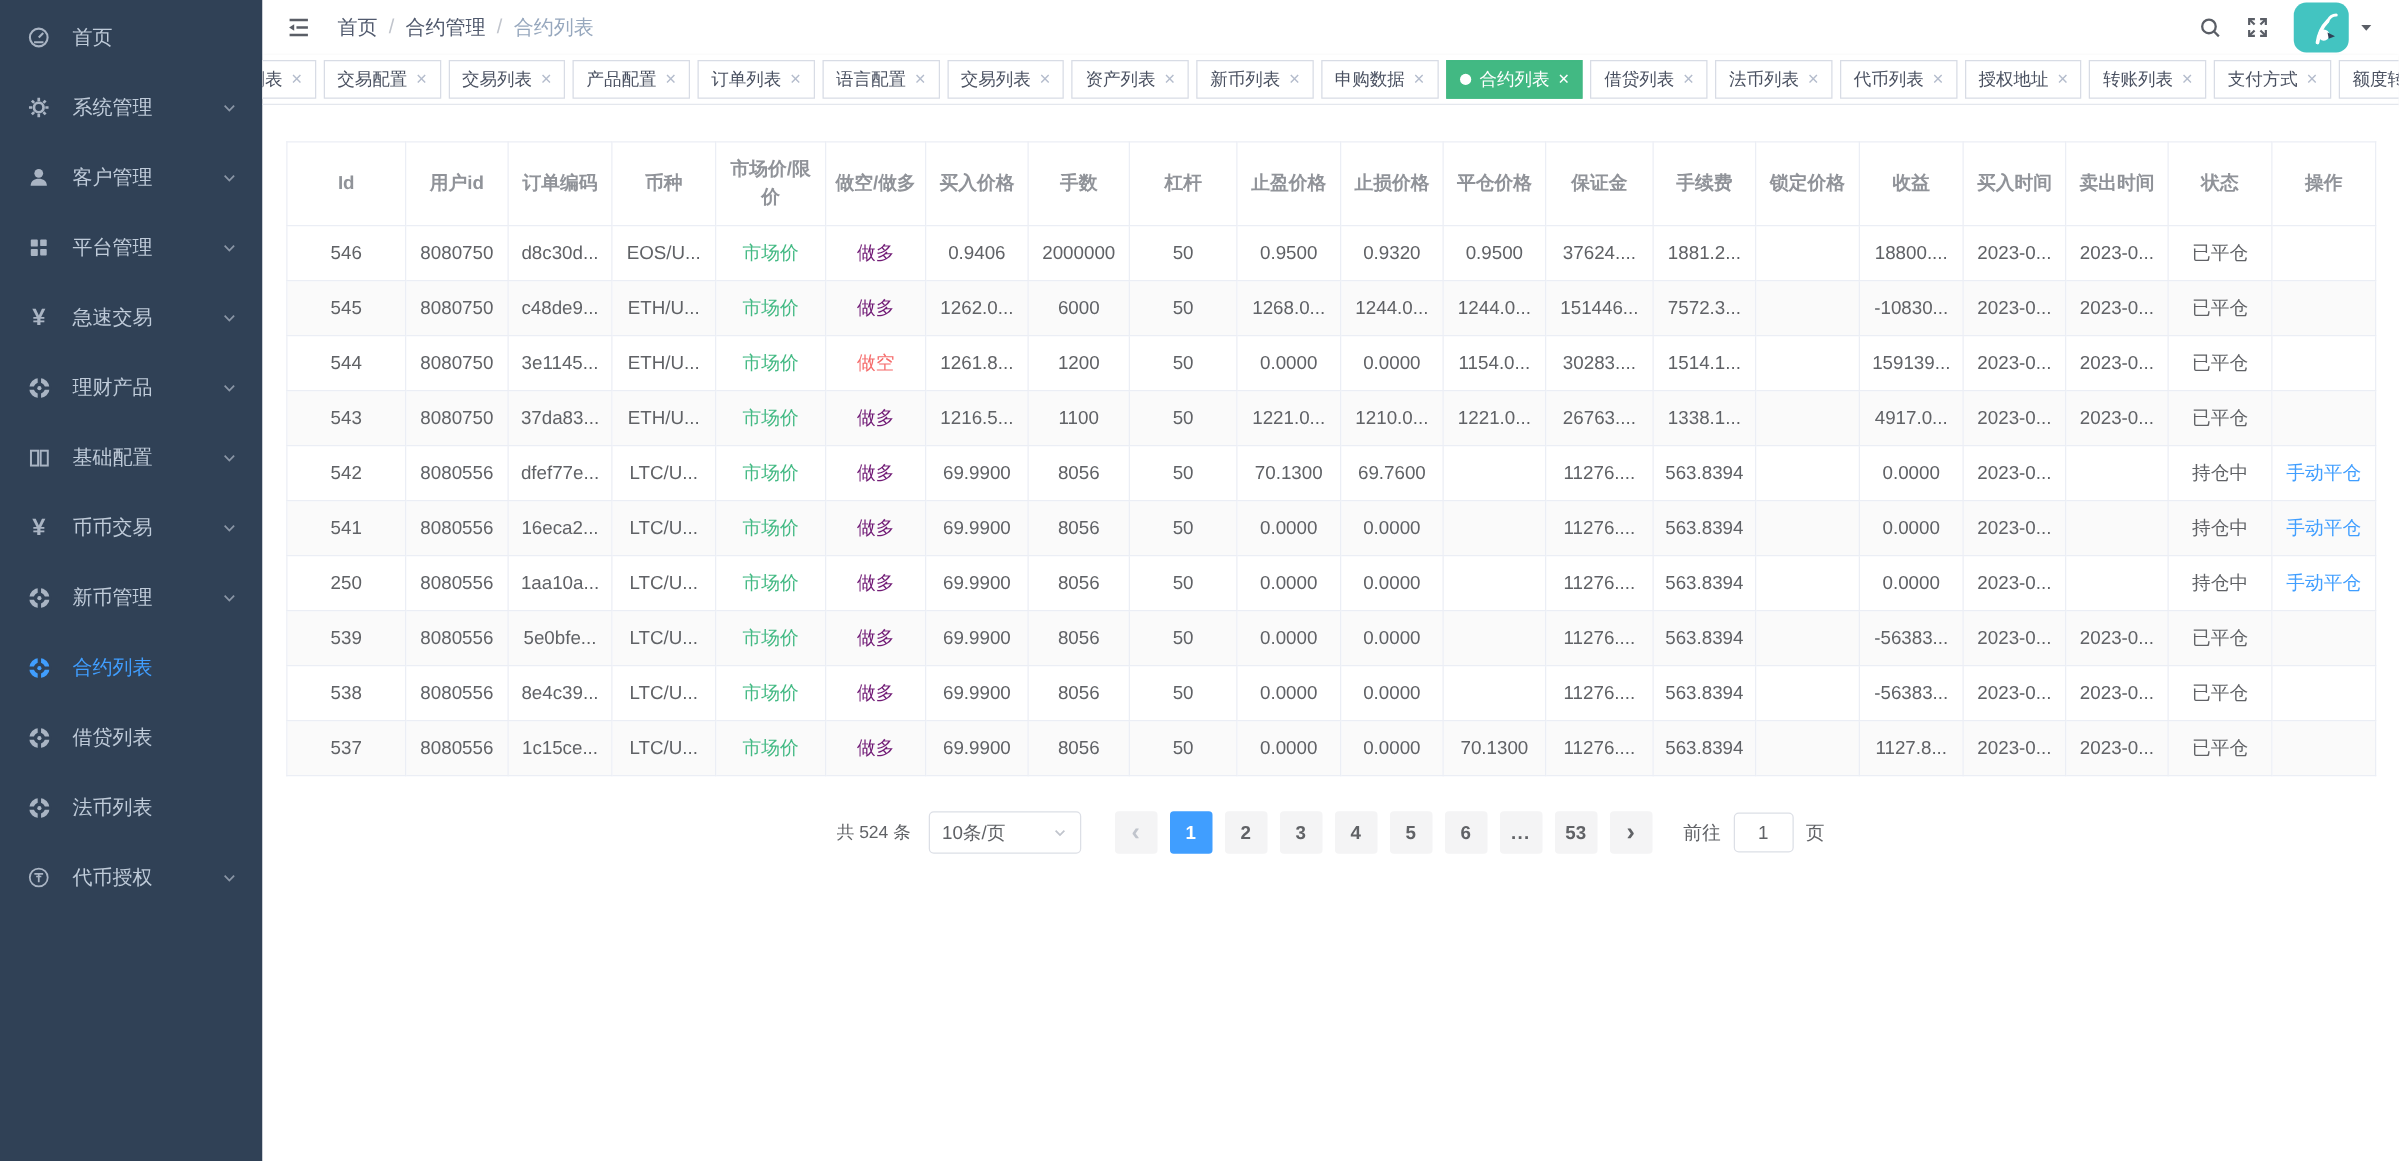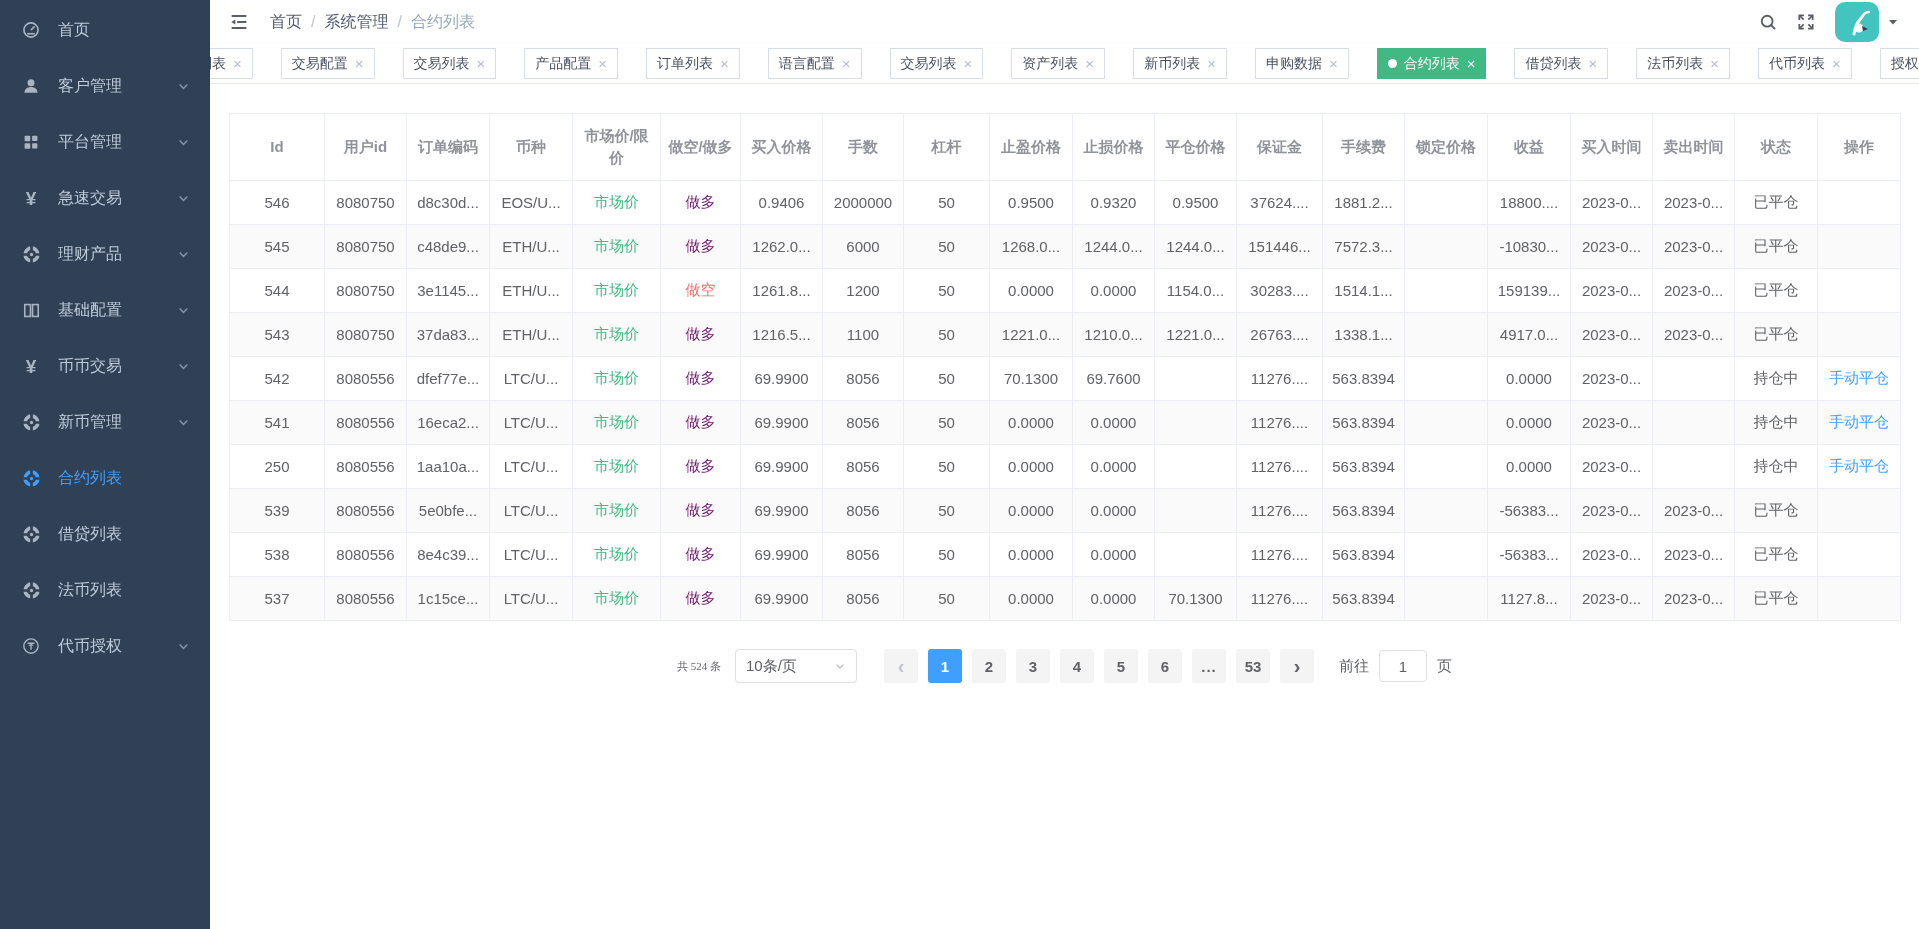--- a/index.html
+++ b/index.html
@@ -34,21 +34,21 @@
     display:flex; align-items:center; justify-content:center; }
   .avatar { width:44px; height:40px; border-radius:10px; background:#43c4c1; margin-left:18px;
     display:flex; align-items:center; justify-content:center; overflow:hidden; cursor:pointer; }
   .caret { margin-left:8px; cursor:pointer; display:flex; }
   
   .tags-bar { height:40px; background:#fff; border-bottom:1px solid #e4e7ed;
     box-shadow:0 1px 3px rgba(0,21,41,.08); display:flex; align-items:center;
     padding-left:5px; overflow:hidden; white-space:nowrap; }
   .tag { display:inline-flex; align-items:center; height:31px; padding:0 10px;
     border:1px solid #d8dce5; background:#fff; color:#495060; font-size:14px;
-    margin-right:6px; cursor:pointer; flex-shrink:0;margin-left:22px; }
+    margin-right:6px; cursor:pointer; flex-shrink:0; }
   .tag.clipped { margin-left:-28px; }
   .tag .dot { width:9px; height:9px; border-radius:50%; background:#fff; margin-right:7px; }
   .tag .close { margin-left:7px; color:#b4bccc; font-size:15px; line-height:1; }
   .tag.active { background:#42b983; border-color:#42b983; color:#fff; }
   .tag.active .close { color:#fff; }
   
   .content { padding:29px 19px 0 19px; background:#fff; flex:1; }
   table { border-collapse:collapse; table-layout:fixed; width:1671px; font-size:15px; }
   th, td { border:1px solid #ebeef5; text-align:center; padding:2px 4px; overflow:hidden;
     white-space:nowrap; }
@@ -56,21 +56,21 @@
     line-height:1.5; }
   td { height:44px; color:#606266; }
   tbody tr:nth-child(even) { background:#fafafa; }
   .c-market { color:#42b983; }
   .c-long { color:#701a75; }
   .c-short { color:#f56c6c; }
   .c-link { color:#409eff; cursor:pointer; }
   
   .pagination { width:1671px; margin-top:28px; display:flex; align-items:center;
     justify-content:center; font-size:16px; color:#606266; }
-  .pg-total { margin-right:14px; font-size:11px;font-family:Liberation Serif, serif; }
+  .pg-total { margin-right:14px; font-size:14px; }
   .size-select { width:122px; height:34px; border:1px solid #dcdfe6; border-radius:4px;
     display:flex; align-items:center; justify-content:space-between; padding:0 10px;
     font-size:15px; color:#606266; margin-right:22px; cursor:pointer; background:#fff; }
   .size-caret { color:#c0c4cc; display:flex; }
   .page-btn { min-width:34px; height:34px; padding:0 5px; background:#f4f4f5; color:#606266;
     border-radius:3px; display:inline-flex; align-items:center; justify-content:center;
     margin:0 5px; font-weight:bold; font-size:15px; cursor:pointer; }
   .page-btn.active { background:#409eff; color:#fff; }
   .page-btn.prev { color:#c0c4cc; font-size:20px; }
   .page-btn.next { color:#606266; font-size:20px; }
@@ -90,20 +90,34 @@
           <svg width="20" height="20" viewBox="0 0 24 24" fill="none" stroke="currentColor" stroke-width="2">
             <circle cx="12" cy="12" r="8.5"></circle>
             <path d="M12 12l4.3-4.3"></path>
             <path d="M7.5 16.5h9"></path>
           </svg>
         </span>
         <span class="mi-label">首页</span>
       </div>
       <div class="menu-item">
         <span class="mi-icon">
+          <svg width="20" height="20" viewBox="0 0 24 24" fill="none" stroke="currentColor">
+            <path stroke-width="2.6" d="M12 2.6v3.1M12 18.3v3.1M2.6 12h3.1M18.3 12h3.1M5.4 5.4l2.2 2.2M16.4 16.4l2.2 2.2M18.6 5.4l-2.2 2.2M7.6 16.4l-2.2 2.2"></path>
+            <circle cx="12" cy="12" r="4.6" stroke-width="2.6"></circle>
+          </svg>
+        </span>
+        <span class="mi-label">系统管理</span>
+        <span class="mi-chev">
+          <svg width="13" height="13" viewBox="0 0 12 12" fill="none" stroke="currentColor" stroke-width="1.3">
+            <path d="M2.5 4.2L6 7.8l3.5-3.6"></path>
+          </svg>
+        </span>
+      </div>
+      <div class="menu-item">
+        <span class="mi-icon">
           <svg width="20" height="20" viewBox="0 0 24 24" fill="currentColor">
             <circle cx="12" cy="8" r="4.2"></circle>
             <path d="M4.2 20c0-4.3 3.5-6.8 7.8-6.8s7.8 2.5 7.8 6.8z"></path>
           </svg>
         </span>
         <span class="mi-label">客户管理</span>
         <span class="mi-chev">
           <svg width="13" height="13" viewBox="0 0 12 12" fill="none" stroke="currentColor" stroke-width="1.3">
             <path d="M2.5 4.2L6 7.8l3.5-3.6"></path>
           </svg>
@@ -244,21 +258,21 @@
   <header class="navbar">
     <span class="hamburger">
       <svg width="22" height="22" viewBox="0 0 24 24">
           <path d="M4 5.5h16M10 12h10M4 18.5h16" stroke="#5a5e66" stroke-width="2.2" fill="none"></path>
           <path d="M8 9.2L3.6 12L8 14.8z" fill="#5a5e66"></path>
         </svg>
     </span>
     <nav class="breadcrumb">
         <span class="crumb">首页</span>
         <span class="crumb-sep">/</span>
-        <span class="crumb">系统管理</span>
+        <span class="crumb">合约管理</span>
         <span class="crumb-sep">/</span>
         <span class="crumb last">合约列表</span>
       </nav>
     <div class="nav-right">
       <span class="nav-icon">
         <svg width="20" height="20" viewBox="0 0 24 24" fill="none" stroke="#5a5e66" stroke-width="2.2">
             <circle cx="11" cy="11" r="6.5"></circle>
             <path d="M15.9 15.9L20.5 20.5"></path>
           </svg>
       </span>

